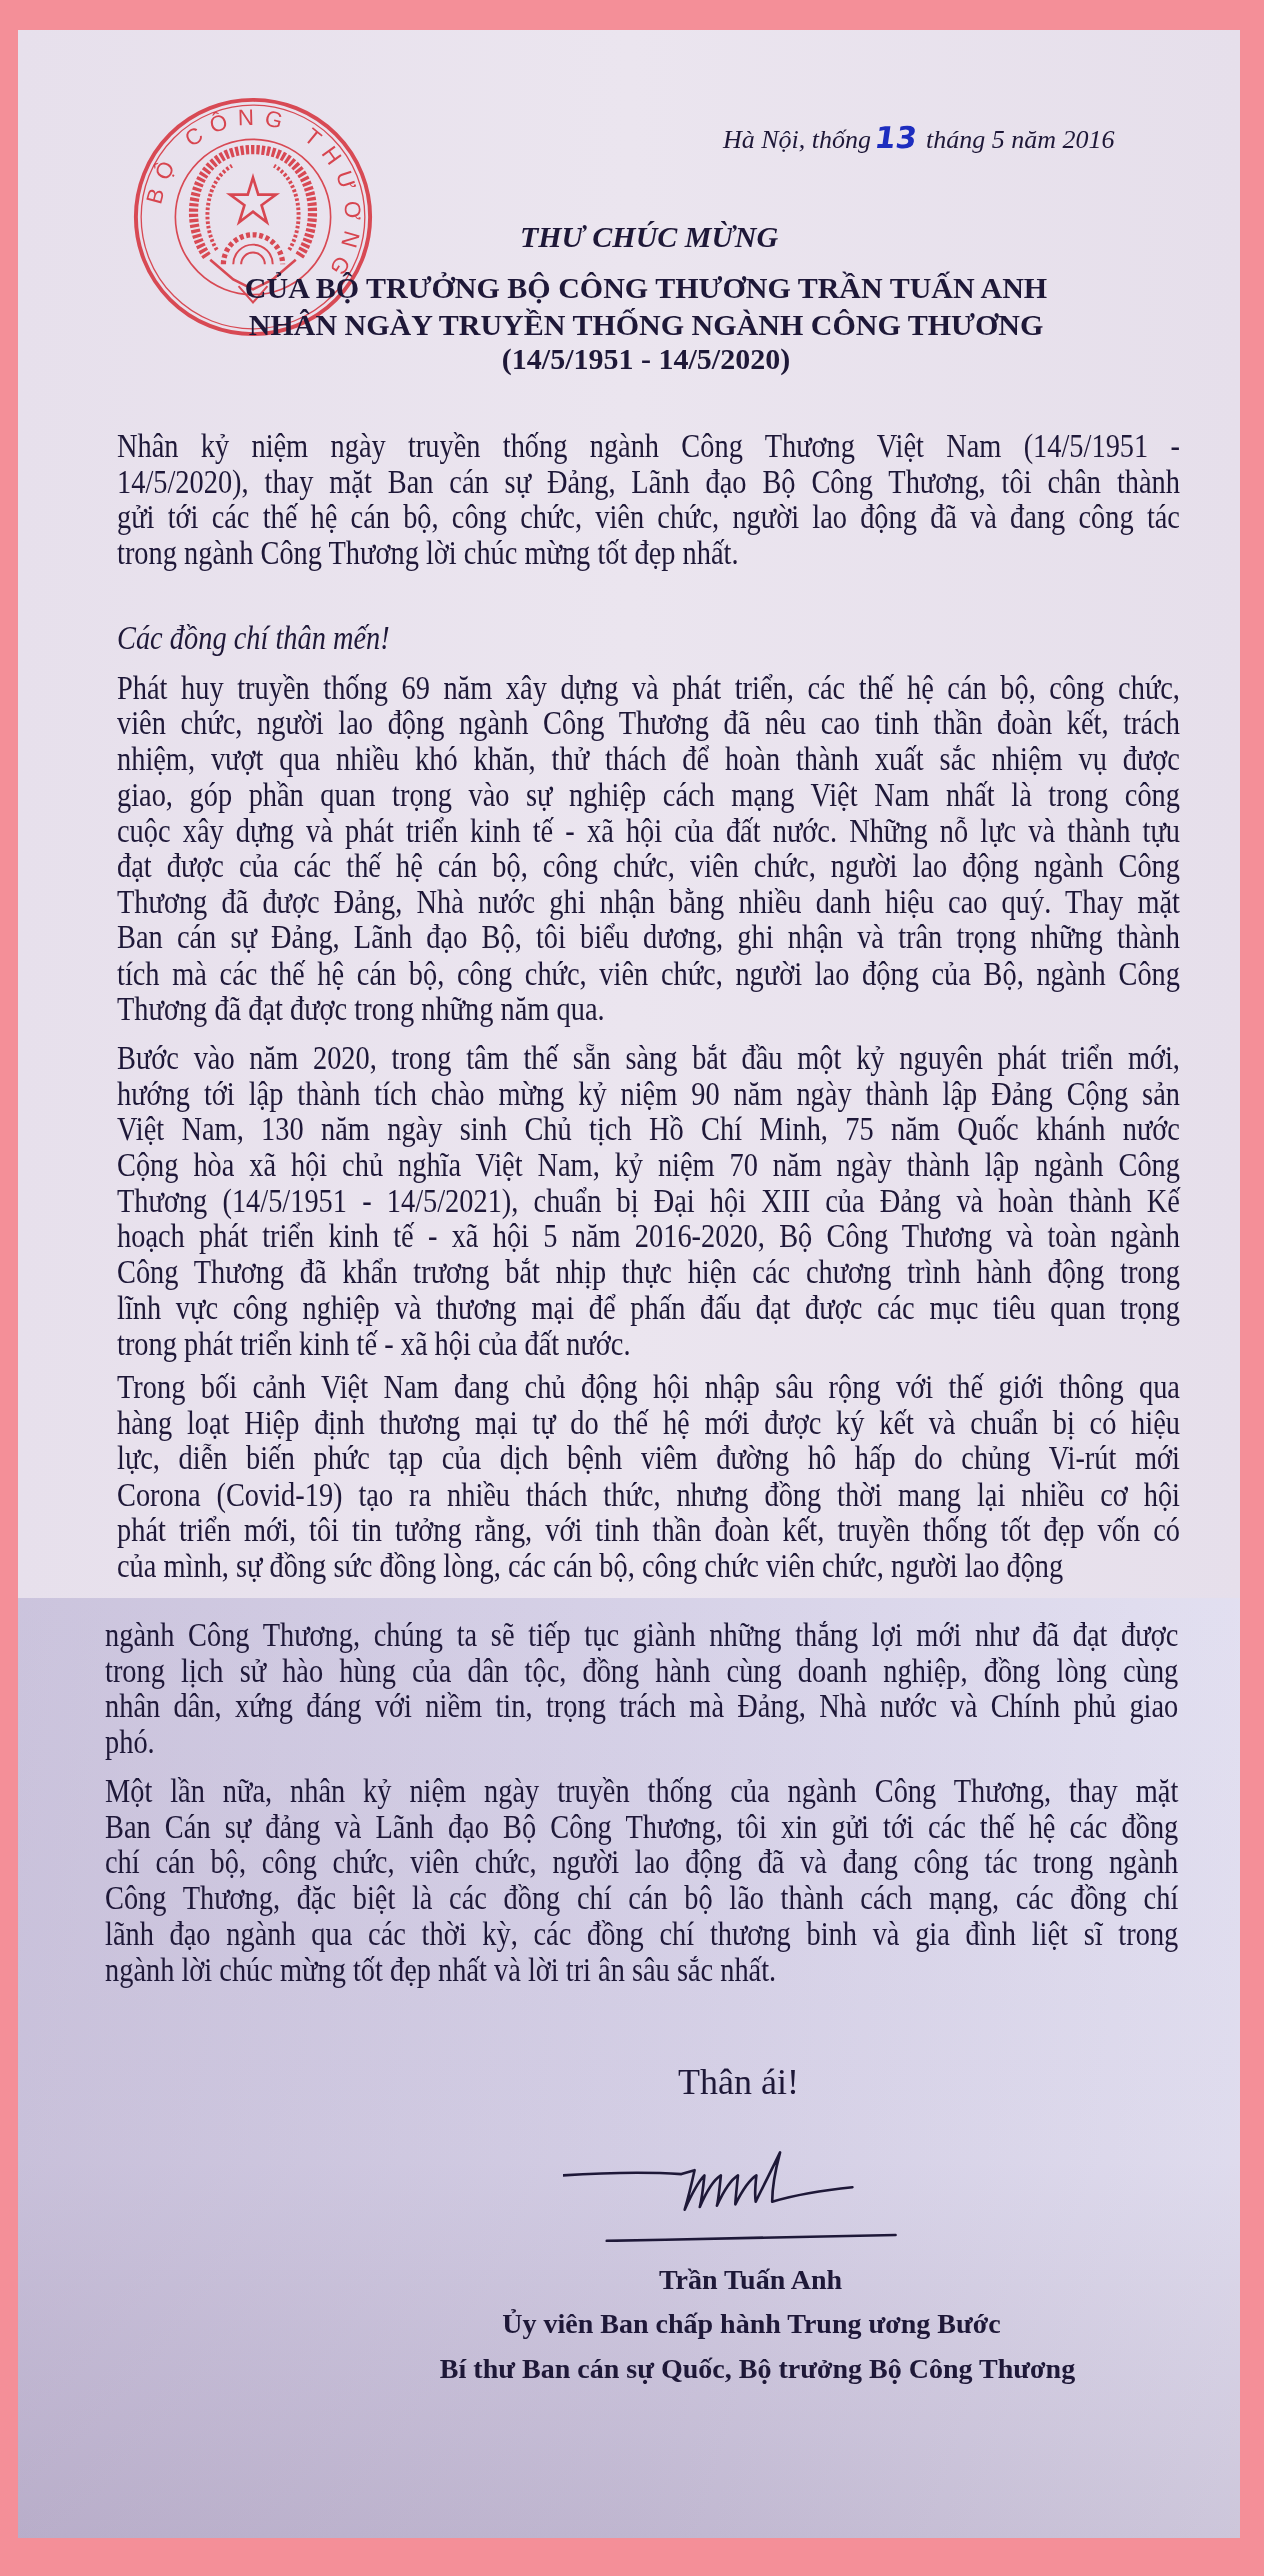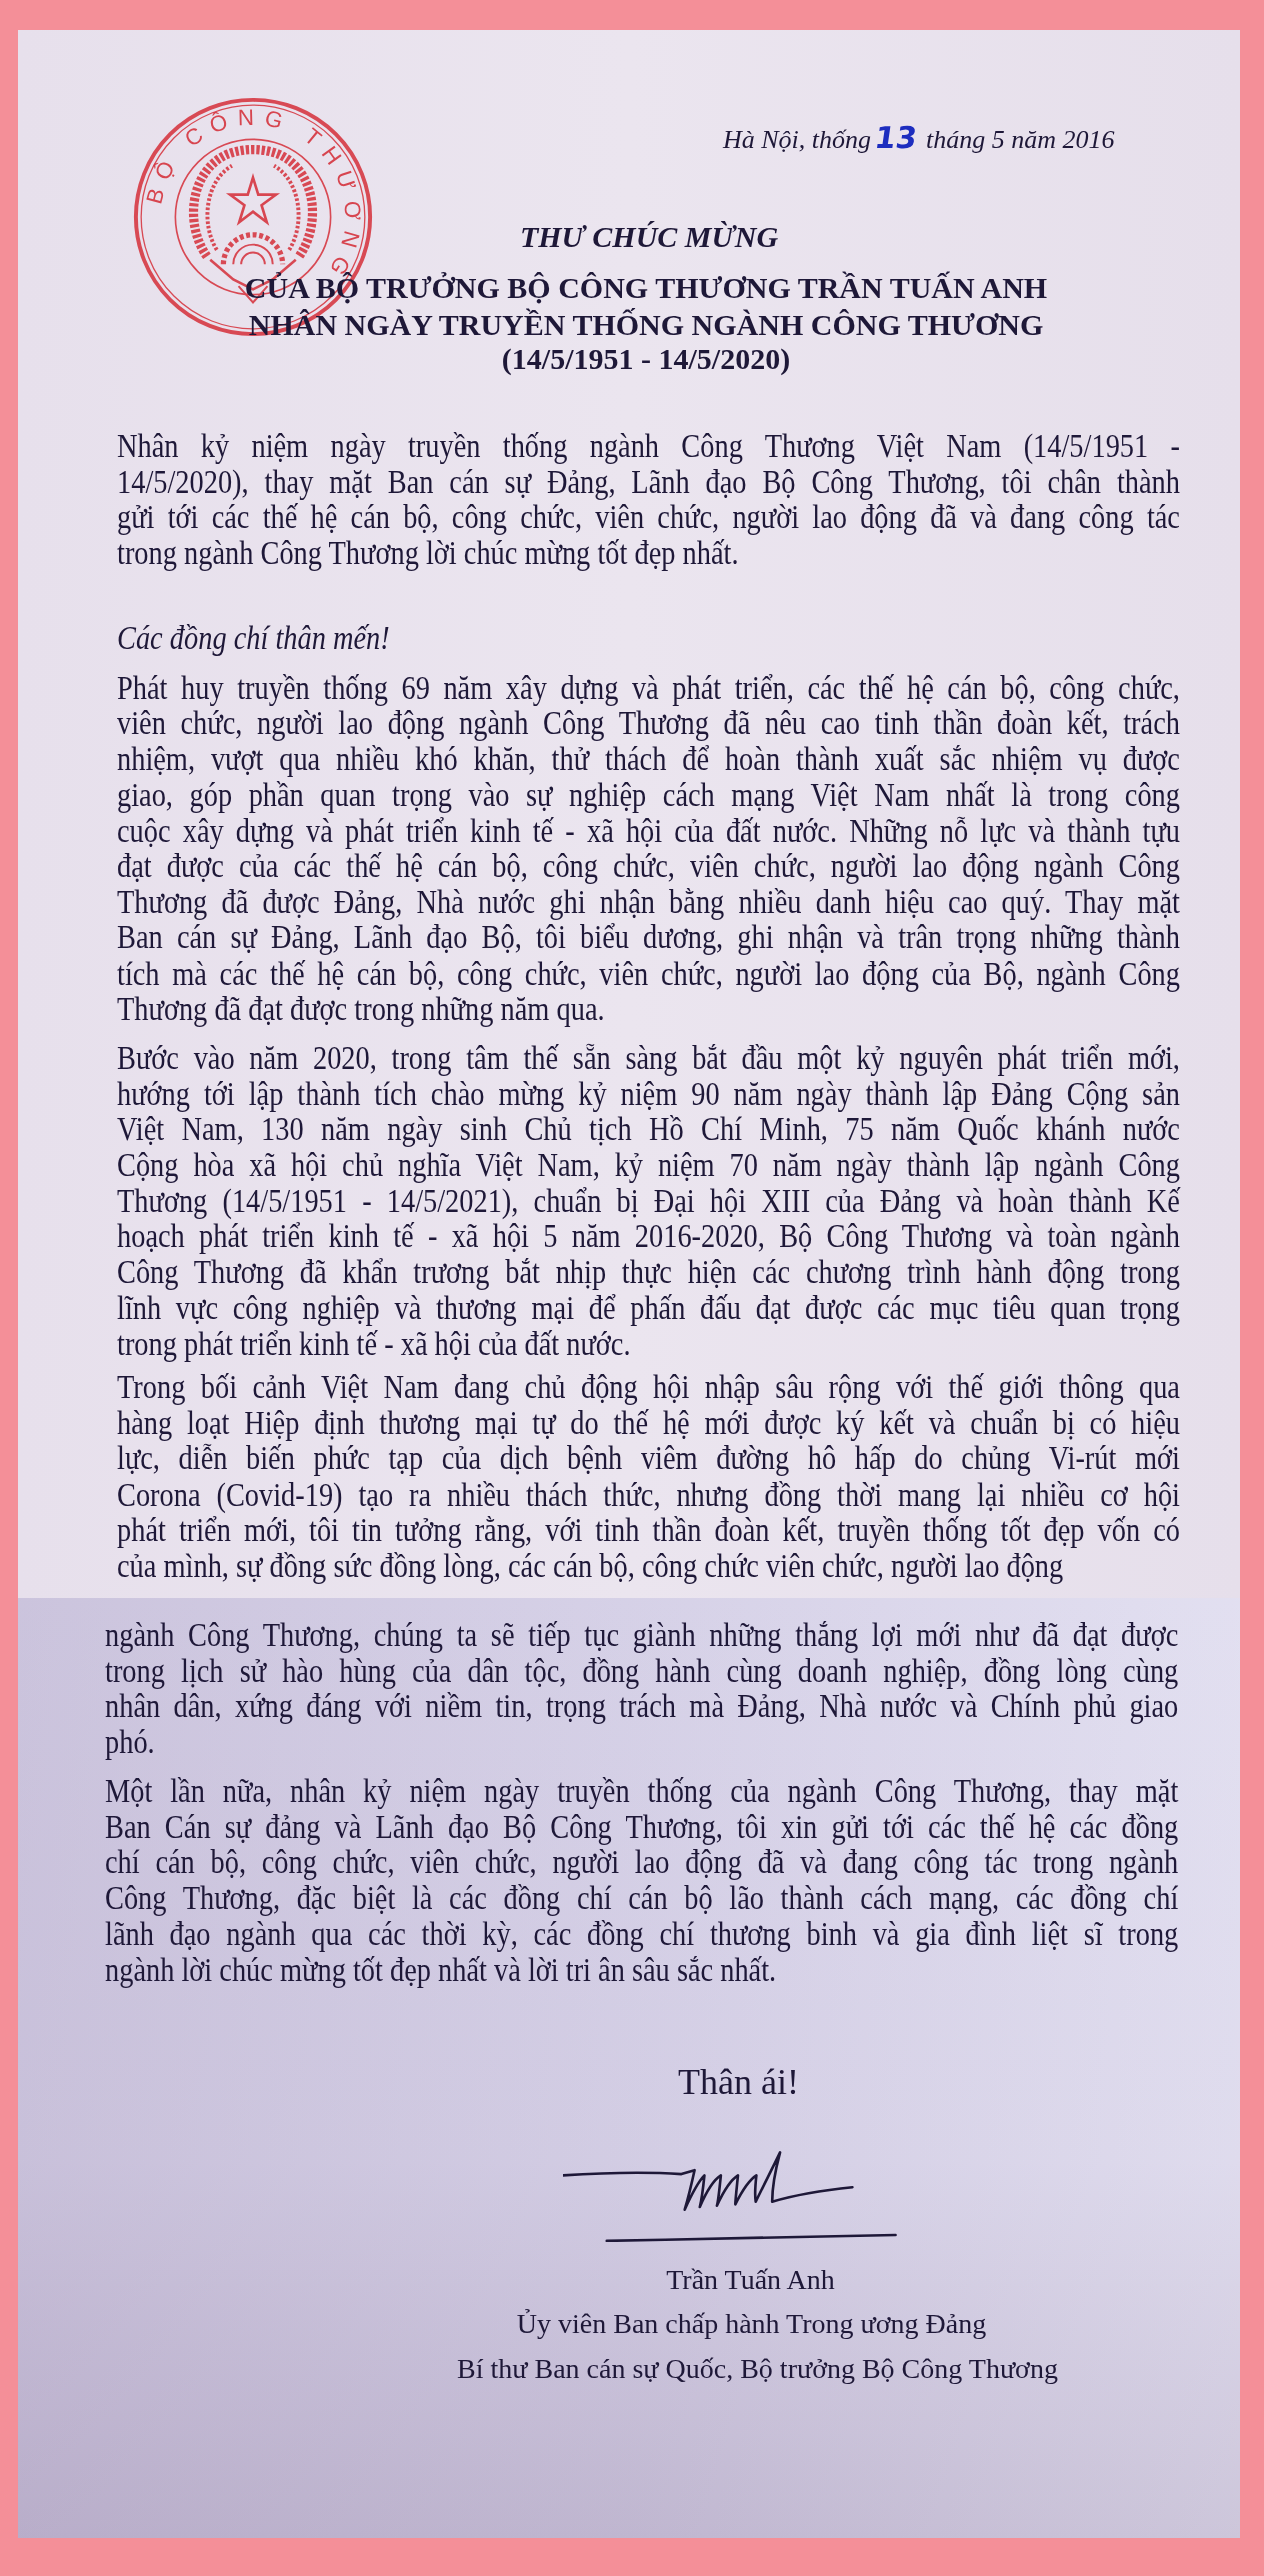--- a/index.html
+++ b/index.html
@@ -37,21 +37,21 @@
   }
   .centered { text-align: center; }
   .date-line { font-style: italic; font-size: 26px; }
   .date-day {
     color: #1d2dbf; font-family: "DejaVu Sans", sans-serif; font-weight: bold; font-size: 30px;
     font-style: normal; display: inline-block; transform: skewX(-8deg); margin: 0 9.2px 0 4px;
   }
   .title-main { font-size: 30px; font-style: italic; font-weight: bold; }
   .title-sub { font-size: 30px; font-weight: bold; }
   .greeting { font-style: italic; }
-  .sign-block { font-weight: normal; font-size: 28px; }
+  .sign-block { font-weight: bold; font-size: 28px; }
   .stamp {
     position: absolute; left: 128px; top: 92px; width: 250px; height: 250px;
   }
   .signature { position: absolute; left: 563px; top: 2149px; width: 296px; height: 66px; }
   .sign-underline { position: absolute; left: 605px; top: 2233px; width: 293px; height: 9.2px; }
 </style>
 </head>
 <body>
 
 <div class="page">
@@ -141,15 +141,15 @@
 <div class="line" style="left:678px; top:2064px; font-size:36px;">Thân ái!</div>
 
 <svg class="signature" viewBox="0 0 450 100">
   <path d="M 0,40 C 60,36 120,34 180,38 L 200,32 C 195,55 190,75 185,92 C 195,70 205,50 215,40 C 213,60 210,80 208,88 C 220,60 232,45 240,40 C 238,60 236,80 234,86 C 246,60 258,45 266,40 C 264,60 262,78 262,84 C 274,60 286,45 294,40 C 292,58 292,74 293,80 C 305,55 318,30 330,5 C 322,35 318,60 318,80 C 345,72 380,64 440,58" fill="none" stroke="#1e1838" stroke-width="4" stroke-linecap="round" stroke-linejoin="round"></path>
 </svg>
 <svg class="sign-underline" viewBox="0 0 445 14">
   <path d="M 2,12 C 150,9 300,6 442,3" fill="none" stroke="#1e1838" stroke-width="4" stroke-linecap="round"></path>
 </svg>
 
 <div class="line sign-block centered" style="left:553px; width:395px; top:2266px;">Trần Tuấn Anh</div>
-<div class="line sign-block centered" style="left:422px; width:659px; top:2310px;">Ủy viên Ban chấp hành Trong ương Đảng</div>
+<div class="line sign-block centered" style="left:422px; width:659px; top:2310px;">Ủy viên Ban chấp hành Trung ương Bước</div>
 <div class="line sign-block centered" style="left:395px; width:725px; top:2355px;">Bí thư Ban cán sự Quốc, Bộ trưởng Bộ Công Thương</div>
 
 
 </body></html>

